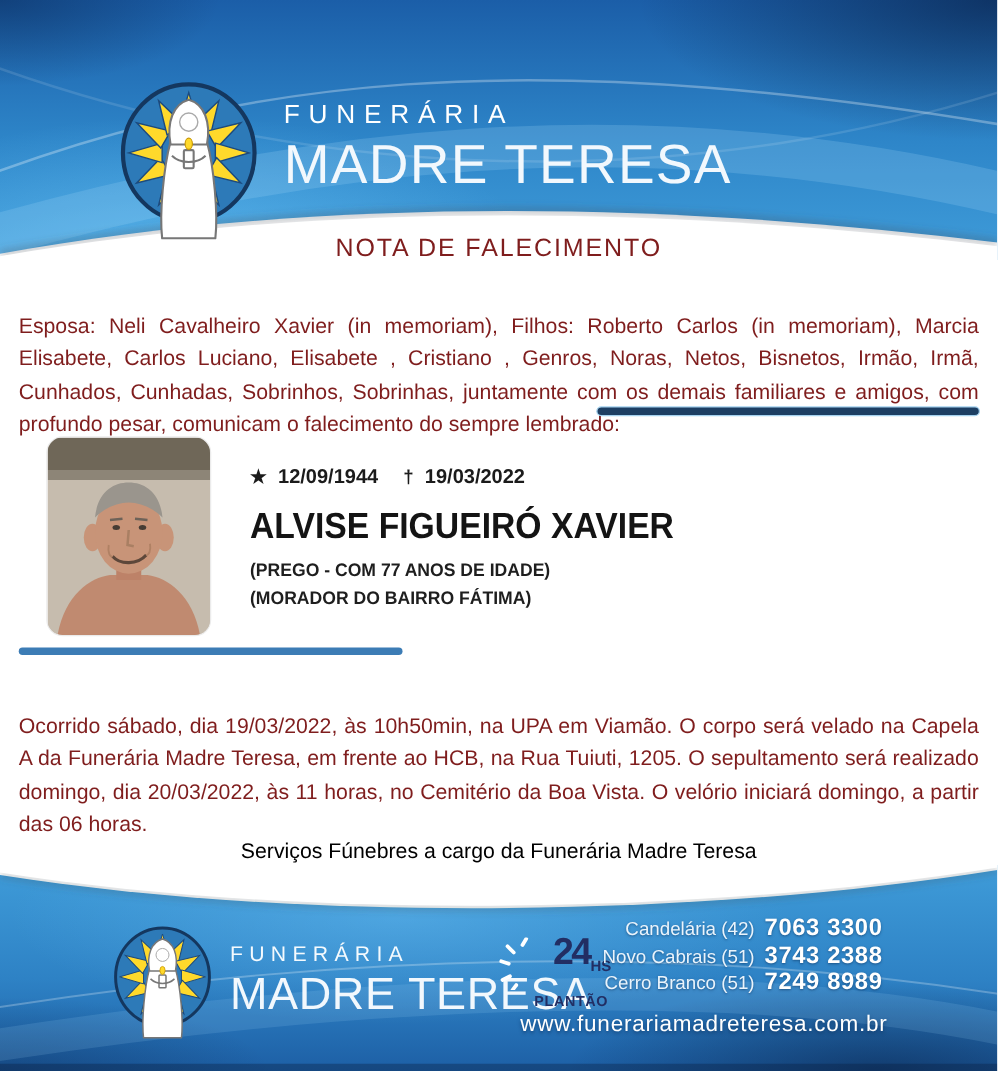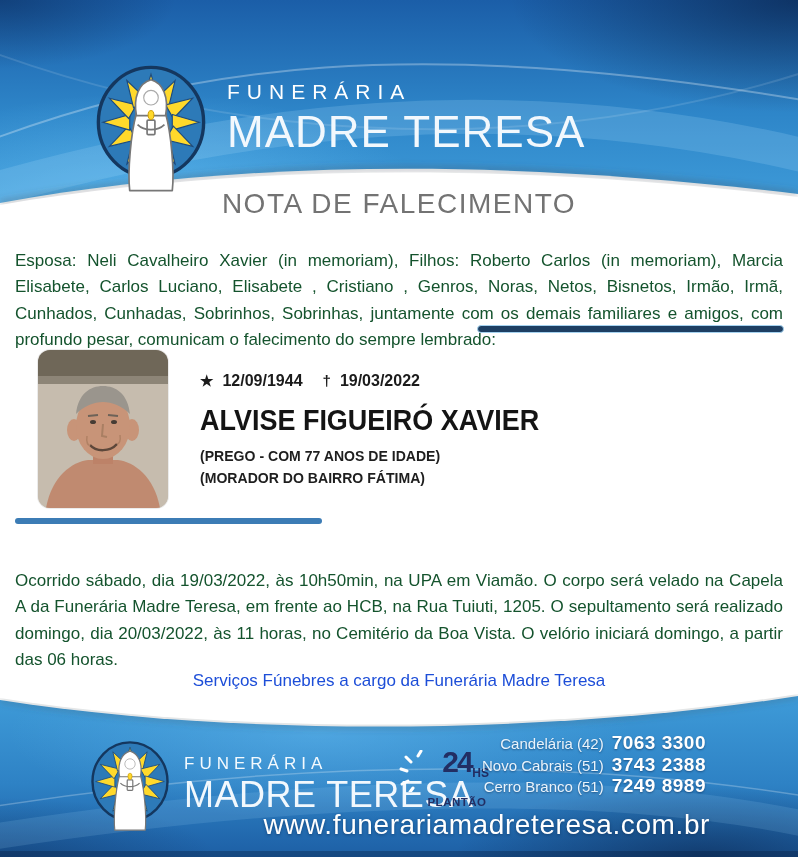--- a/index.html
+++ b/index.html
@@ -22,27 +22,27 @@
   .header .brand { left:95px; top:64px; gap:20px; }
   .header .badge-svg { width:112px; height:139px; }
   .header .brand-text { padding-top:16px; }
   .brand-l1 { color:#ffffff; font-weight:400; }
   .brand-l2 { color:#f2f8fd; font-weight:300; white-space:nowrap; }
   .header .brand-l1 { font-size:21px; letter-spacing:7px; }
   .header .brand-l2 { font-size:44px; letter-spacing:1px; margin-top:3px; }
 
   .page-title {
     position:absolute; top:188px; left:0; width:798px; text-align:center; z-index:7;
-    font-size:28px; color:#737373; letter-spacing:1.5px; font-weight:400;
+    font-size:20px; color:#7f1d1d; letter-spacing:1.5px; font-weight:400;
   }
 
   
   .para {
     position:absolute; left:15px; width:768px;
-    font-size:17px; line-height:1.55; color:#14532d; text-align:justify;
+    font-size:17px; line-height:1.55; color:#7f1d1d; text-align:justify;
   }
   .para-family { top:231px; }
   .para-funeral { top:551px; }
 
   .bar-navy {
     position:absolute; top:325px; left:477px; width:305px; height:6px;
     background:#1d3f63; border:1px solid #a5d2ef; border-radius:4px;
   }
   .bar-blue {
     position:absolute; top:518px; left:15px; width:307px; height:6px;
@@ -62,21 +62,21 @@
     margin-top:14px; font-size:29px; font-weight:700; white-space:nowrap;
     transform:scaleX(0.93); transform-origin:left center; color:#141414;
   }
   .deceased-notes {
     margin-top:9px; font-size:14.5px; font-weight:700; line-height:1.5;
     transform:scaleX(0.97); transform-origin:left center; color:#1e1e1e;
   }
 
   .services {
     position:absolute; top:671px; left:0; width:798px; text-align:center;
-    font-size:17px; color:#1d4ed8;
+    font-size:17px; color:#000000;
   }
 
   
   .footer {
     position:absolute; top:692px; left:0; width:798px; height:165px; overflow:hidden;
     background:
       radial-gradient(ellipse 50% 70% at 88% 100%, rgba(8,30,66,0.55), transparent 62%),
       radial-gradient(ellipse 45% 60% at 0% 100%, rgba(8,30,66,0.35), transparent 60%),
       radial-gradient(ellipse 60% 80% at 40% 25%, rgba(120,205,255,0.35), transparent 65%),
       linear-gradient(180deg, #3f9cd9 0%, #2e82c5 55%, #1d5fa5 100%);
@@ -96,21 +96,21 @@
   .b24-hs { font-size:12px; font-weight:800; text-align:right; margin-top:-9px; padding-right:1px; }
   .b24-label { font-size:11.5px; font-weight:800; letter-spacing:0.5px; margin-top:16px; }
 
   .contacts { position:absolute; top:40px; right:92px; text-align:right; z-index:6; }
   .contact-row { display:flex; justify-content:flex-end; align-items:baseline; height:21.5px; }
   .contact-city { font-size:15px; color:#eaf4fc; text-shadow:0 1px 2px rgba(10,40,80,0.55); }
   .contact-num { font-size:19px; font-weight:700; color:#ffffff; margin-left:8px; letter-spacing:0.5px; text-shadow:0 1px 2px rgba(10,40,80,0.55); }
 
   .website {
     position:absolute; top:117px; right:88px; z-index:6;
-    font-size:28px; color:#ffffff; letter-spacing:0.6px; text-shadow:0 1px 3px rgba(10,40,80,0.55);margin-left:36px;
+    font-size:18px; color:#ffffff; letter-spacing:0.6px; text-shadow:0 1px 3px rgba(10,40,80,0.55);margin-left:36px;
   }
 </style>
 </head>
 <body>
 
 <svg width="0" height="0" style="position:absolute">
   <symbol id="madre-badge" viewBox="0 0 100 124">
     <ellipse cx="50" cy="52" rx="47" ry="49" fill="#2d7ab8" stroke="#14375f" stroke-width="3"></ellipse>
     <g fill="#ffd92b" stroke="#1c4a7e" stroke-width="1">
       <polygon points="50,9 43,33 57,33"></polygon>

